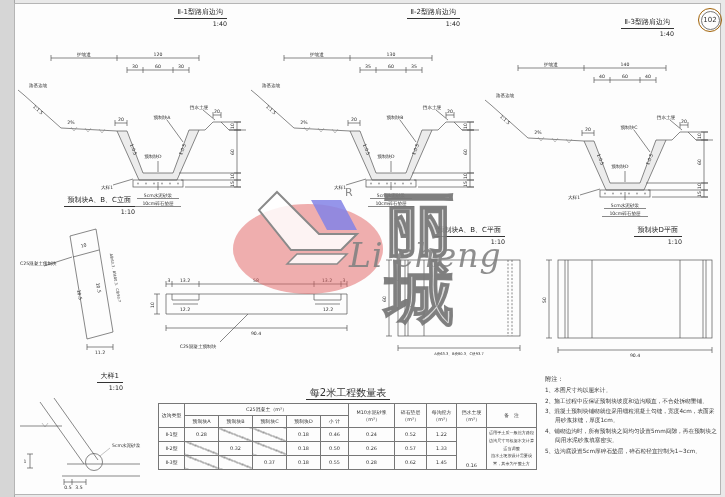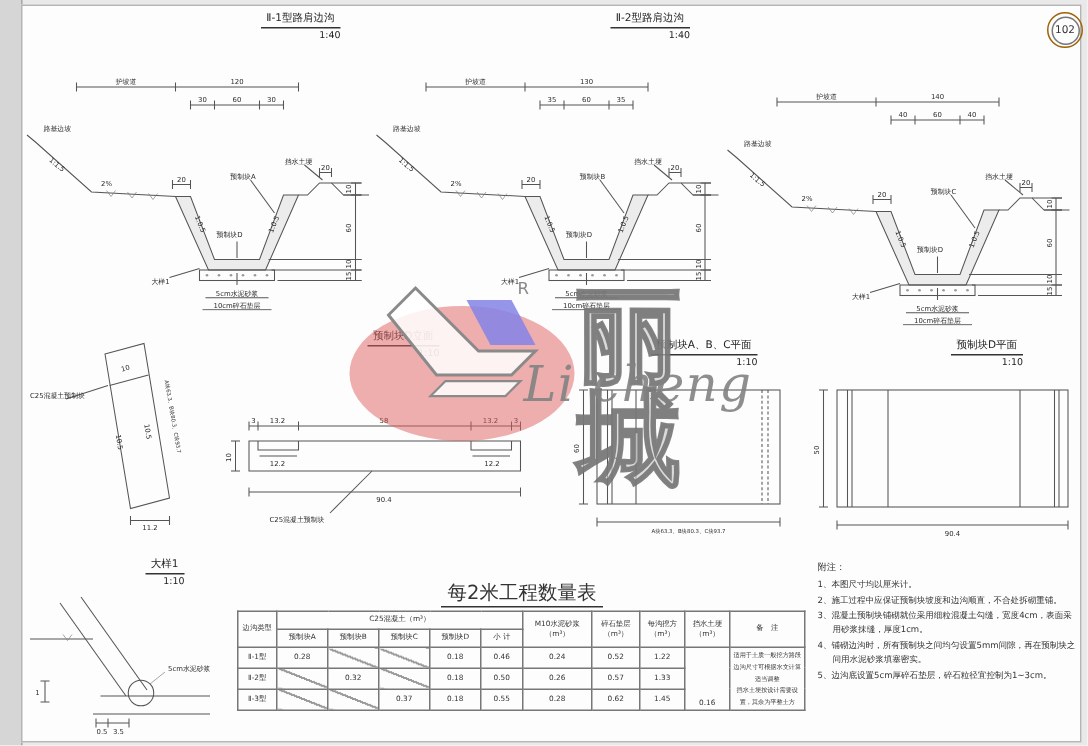--- a/index.html
+++ b/index.html
@@ -18,21 +18,21 @@
   svg .dash{stroke-dasharray:2,1.6}
   svg .dot{fill:#9a9a9a;stroke:none}
   svg text{font-size:4.6px;fill:#2b2b2b;text-anchor:middle;stroke:none}
   svg text.sm{font-size:3.6px}
   svg text.st{text-anchor:start}
   .pageno{position:absolute;left:698px;top:8px;width:22px;height:22px;border:1px solid #a16207;
           border-radius:50%;display:flex;align-items:center;justify-content:center;font-size:7px;z-index:3}
   .pageno::before{content:"";position:absolute;inset:1.5px;border:1px solid #777;border-radius:50%}
   
   .qtable{position:absolute;left:158px;top:386px;width:380px;z-index:2}
-  .qtable .ttl{text-align:center;font-size:13px;margin-bottom:3px}
+  .qtable .ttl{text-align:center;font-size:10px;margin-bottom:3px}
   .qtable .ttl span{border-bottom:1px solid #333;padding:0 4px 1px}
   .qtable table{border-collapse:collapse;width:378px;table-layout:fixed}
   .qtable td,.qtable th{border:1px solid #777;font-size:4.9px;font-weight:normal;text-align:center;
           padding:1px 0;height:9px;overflow:hidden;line-height:1.25}
   .qtable .slash{background:linear-gradient(to top right,transparent 47%,#999 47%,#999 53%,transparent 53%)}
   .qtable .remark{font-size:4.1px;line-height:1.9}
   
   .notes{position:absolute;left:545px;top:374px;width:174px;font-size:5.7px;line-height:1.65;z-index:2}
   .notes .ntitle{font-size:6.2px;margin-bottom:2px}
   .notes .nitem{padding-left:10px;text-indent:-10px;margin-bottom:1px}
@@ -220,20 +220,24 @@
       <text x="143" y="173">10cm碎石垫层</text>
       <text x="219" y="94" transform="rotate(-90 219 94)">10</text>
       <text x="219" y="120" transform="rotate(-90 219 120)">60</text>
       <text x="219" y="144" transform="rotate(-90 219 144)">10</text>
       <text x="219" y="152" transform="rotate(-90 219 152)">15</text>
     </g>
   </svg>
 </div>
 
 <div class="dwg" style="left:482px;top:18px;width:235px;height:205px">
+  <div class="dtitle" style="left:68px;top:0;width:124px">
+    <div class="t1">Ⅱ-3型路肩边沟</div>
+    <div class="t2">1:40</div>
+  </div>
   <svg viewBox="0 0 235 175" width="235" height="175">
     <g>
       <polyline points="3,58 9,63 46,96 102,99"></polyline>
       <path class="thin" d="M56,95 l3,4 3,-4"></path>
         <path class="thin" d="M70,96 l3,4 3,-4"></path>
         <path class="thin" d="M84,97 l3,4 3,-4"></path>
       <polyline points="184,98 190,98 198,90 206,90 214,98 231,98"></polyline>
     </g>
     <g>
       <path class="fill-lite" d="M102,99 L124,148 L162,148 L184,98 L174,98 L158,141 L128,141 L112,99 Z"></path>
@@ -301,20 +305,24 @@
       <text x="143" y="173">10cm碎石垫层</text>
       <text x="219" y="94" transform="rotate(-90 219 94)">10</text>
       <text x="219" y="120" transform="rotate(-90 219 120)">60</text>
       <text x="219" y="144" transform="rotate(-90 219 144)">10</text>
       <text x="219" y="152" transform="rotate(-90 219 152)">15</text>
     </g>
   </svg>
 </div>
 
 <div class="dwg" style="left:18px;top:196px;width:160px;height:165px">
+  <div class="dtitle" style="left:17px;top:0;width:100px">
+    <div class="t1">预制块A、B、C立面</div>
+    <div class="t2">1:10</div>
+  </div>
   <svg viewBox="0 0 150 137" width="150" height="137">
     <g>
       <polygon points="52,16 78,9 95,112 69,119"></polygon>
       <line x1="55" y1="37" x2="81" y2="30"></line>
     </g>
     <g class="thin">
       <line x1="69" y1="127" x2="95" y2="127"></line>
         <line x1="69" y1="124" x2="69" y2="130"></line>
         <line x1="95" y1="124" x2="95" y2="130"></line>
       <line x1="26" y1="46" x2="54" y2="37"></line>
@@ -324,24 +332,20 @@
       <text x="60" y="75" transform="rotate(80 60 75)">10.5</text>
       <text x="79" y="68" transform="rotate(80 79 68)">10.5</text>
       <text x="96" y="58" class="sm" transform="rotate(80 96 58)">A块63.3、B块80.3、C块93.7</text>
       <text x="82" y="133.5">11.2</text>
       <text x="2" y="45" class="st">C25混凝土预制块</text>
     </g>
   </svg>
 </div>
 
 <div class="dwg" style="left:148px;top:220px;width:230px;height:140px">
-  <div class="dtitle" style="left:45px;top:0;width:100px">
-    <div class="t1">预制块D立面</div>
-    <div class="t2">1:10</div>
-  </div>
   <svg viewBox="0 0 230 112" width="230" height="112">
     <g>
       <path d="M18,50 H199 V70 H18 Z"></path>
       <path d="M24,50 V56 H51 V50"></path>
         <path d="M166,50 V56 H193 V50"></path>
     </g>
     <g class="thin">
       <line x1="18" y1="40" x2="199" y2="40"></line>
       <line x1="18" y1="37" x2="18" y2="43"></line>
         <line x1="24" y1="37" x2="24" y2="43"></line>

